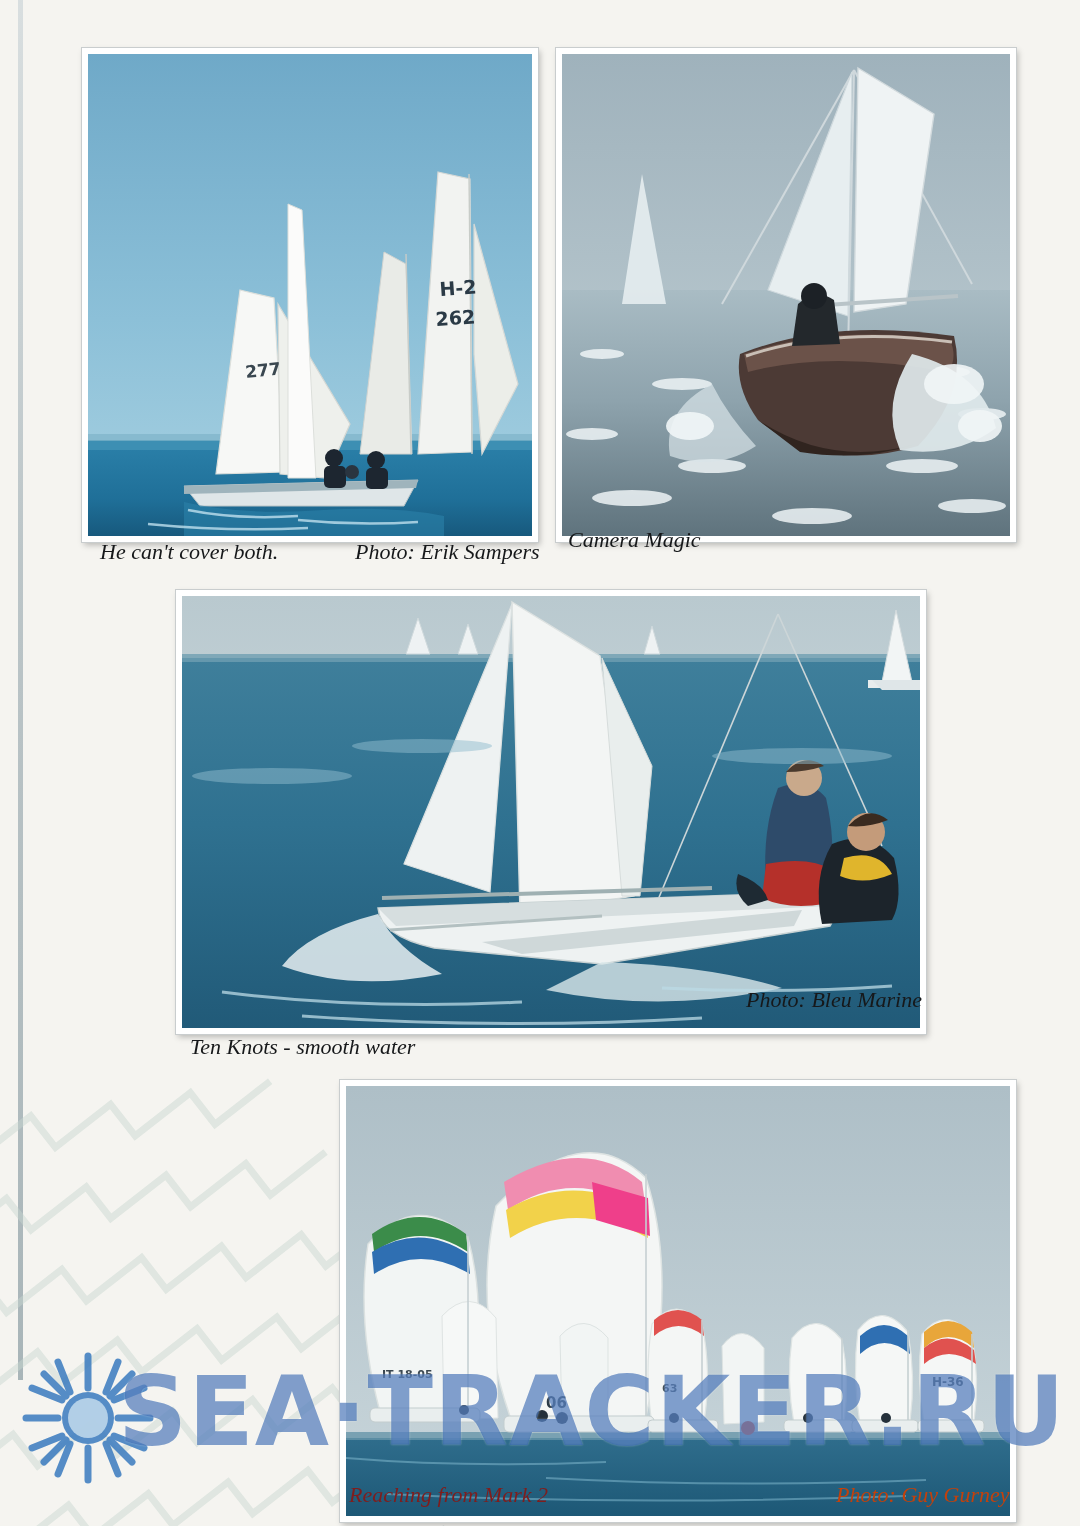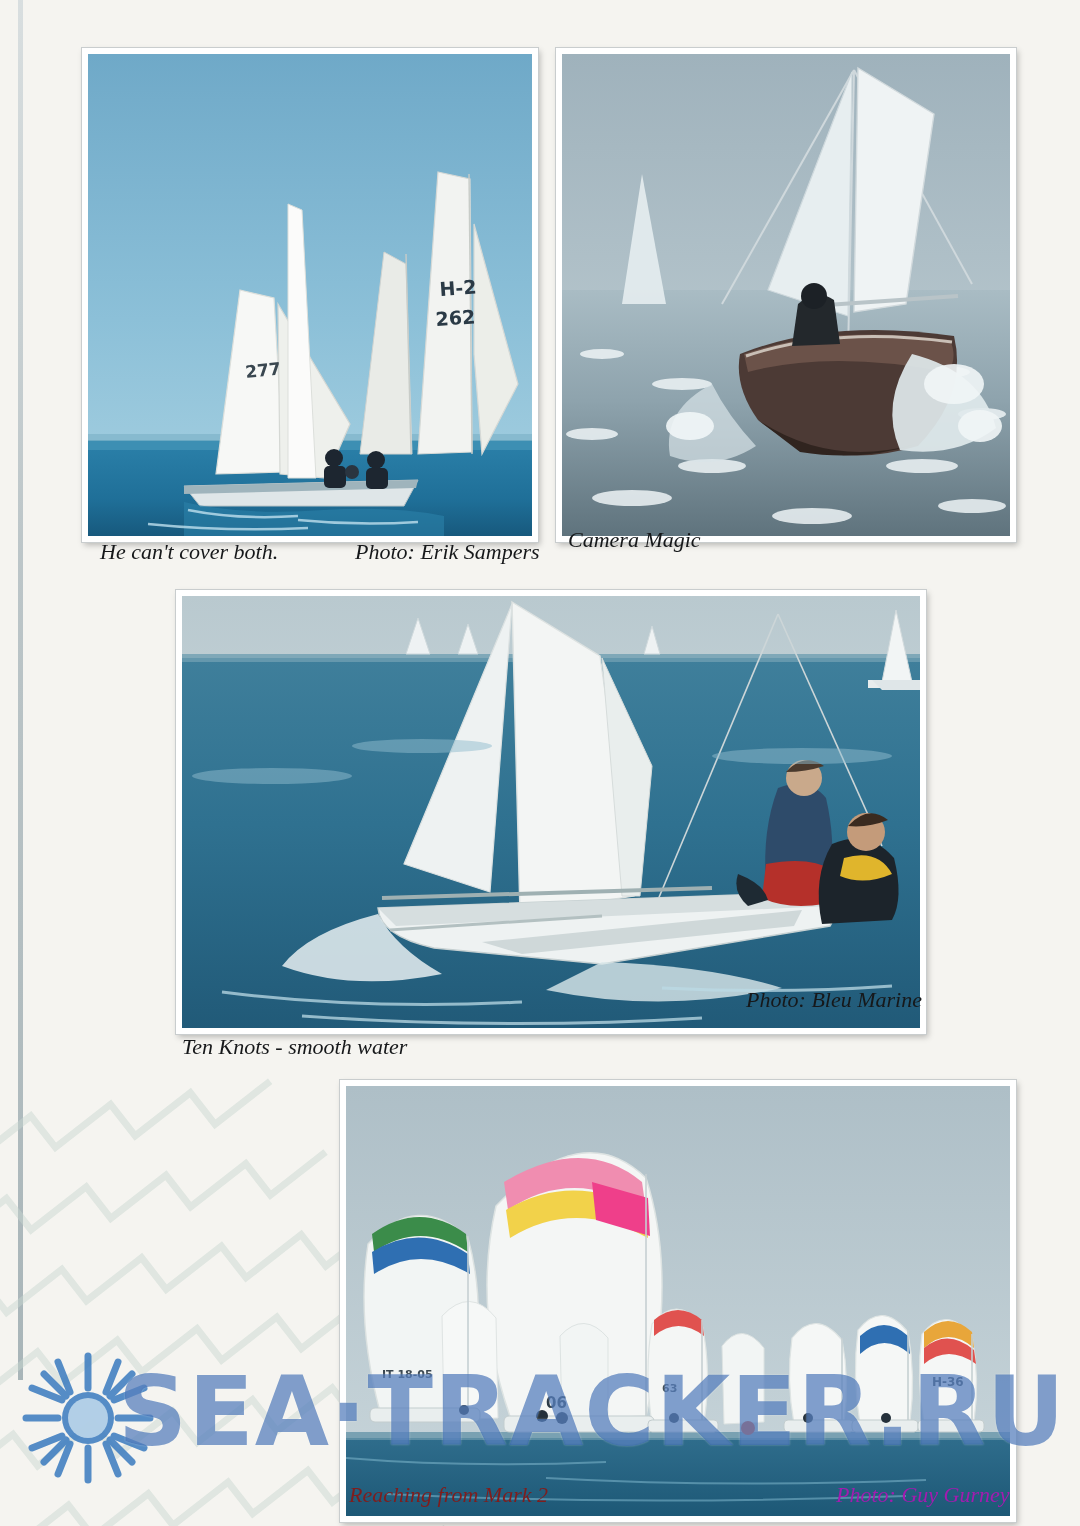--- a/index.html
+++ b/index.html
@@ -321,21 +321,21 @@
         <path d="M480 392 q120 6 230 -2"></path>
       </g>
       <g fill="#8fbccd" opacity=".5">
         <ellipse cx="90" cy="180" rx="80" ry="8"></ellipse>
         <ellipse cx="240" cy="150" rx="70" ry="7"></ellipse>
         <ellipse cx="620" cy="160" rx="90" ry="8"></ellipse>
       </g>
     </svg>
   </div>
 
-  <div class="cap" style="left:182px; top:1034px;">Ten Knots - smooth water</div>
+  <div class="cap" style="left:190px; top:1034px;">Ten Knots - smooth water</div>
   <div class="cap" style="left:746px; top:987px;">Photo: Bleu Marine</div>
 
   <div class="photo" style="left:340px; top:1080px; width:664px; height:430px;">
     <svg viewBox="0 0 664 430" preserveAspectRatio="none">
       <defs>
         <linearGradient id="sky4" x1="0" y1="0" x2="0" y2="1">
           <stop offset="0%" stop-color="#aebfc7"></stop>
           <stop offset="100%" stop-color="#c9d6db"></stop>
         </linearGradient>
         <linearGradient id="sea4" x1="0" y1="0" x2="0" y2="1">
@@ -405,21 +405,21 @@
 
       <g stroke="#7fb7cd" stroke-width="2" fill="none" opacity=".55">
         <path d="M0 372 q120 10 260 4"></path>
         <path d="M200 392 q180 10 380 2"></path>
         <path d="M40 408 q240 12 520 2"></path>
       </g>
     </svg>
   </div>
 
   <div class="cap" style="left:349px; top:1482px; color:#7f1d1d;">Reaching from Mark 2</div>
-  <div class="cap" style="left:836px; top:1482px; color:#a21caf;">Photo: Guy Gurney</div>
+  <div class="cap" style="left:836px; top:1482px; color:#c2410c;">Photo: Guy Gurney</div>
 
   <div class="wm">
     <svg class="wm-sun" viewBox="0 0 140 140">
       <g fill="#3a7bbf" opacity=".85">
         <circle cx="70" cy="70" r="26"></circle>
         <g stroke="#3a7bbf" stroke-width="7" stroke-linecap="round">
           <path d="M70 8 L70 40"></path>
             <path d="M70 100 L70 132"></path>
           <path d="M8 70 L40 70"></path>
             <path d="M100 70 L132 70"></path>

